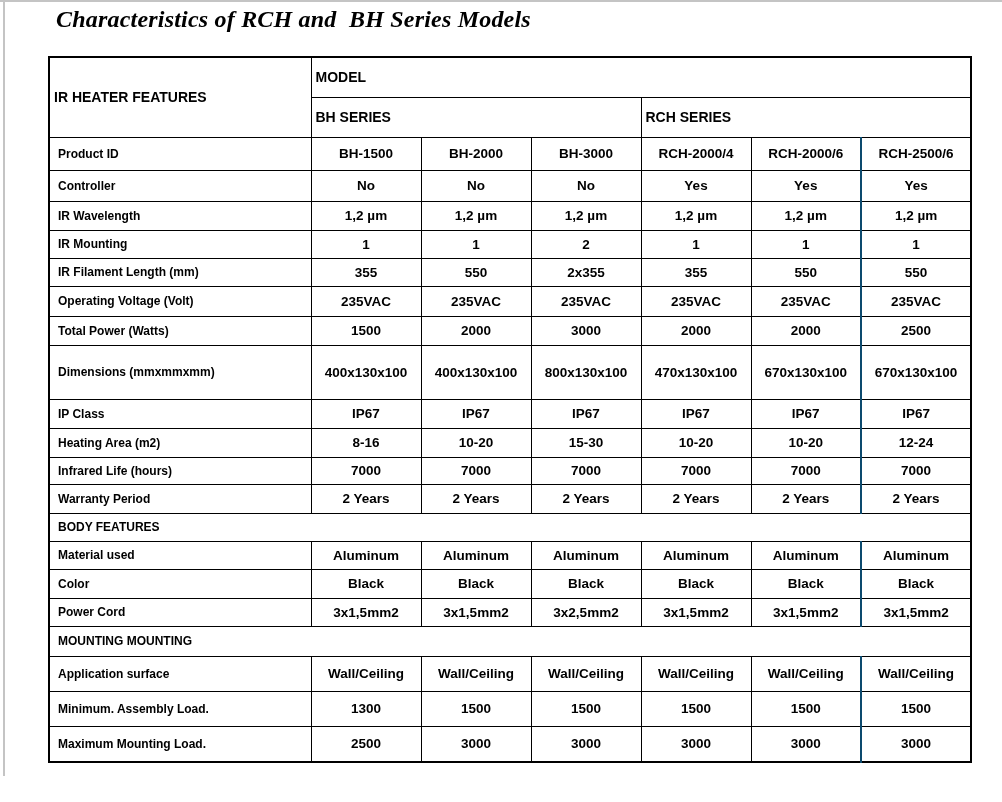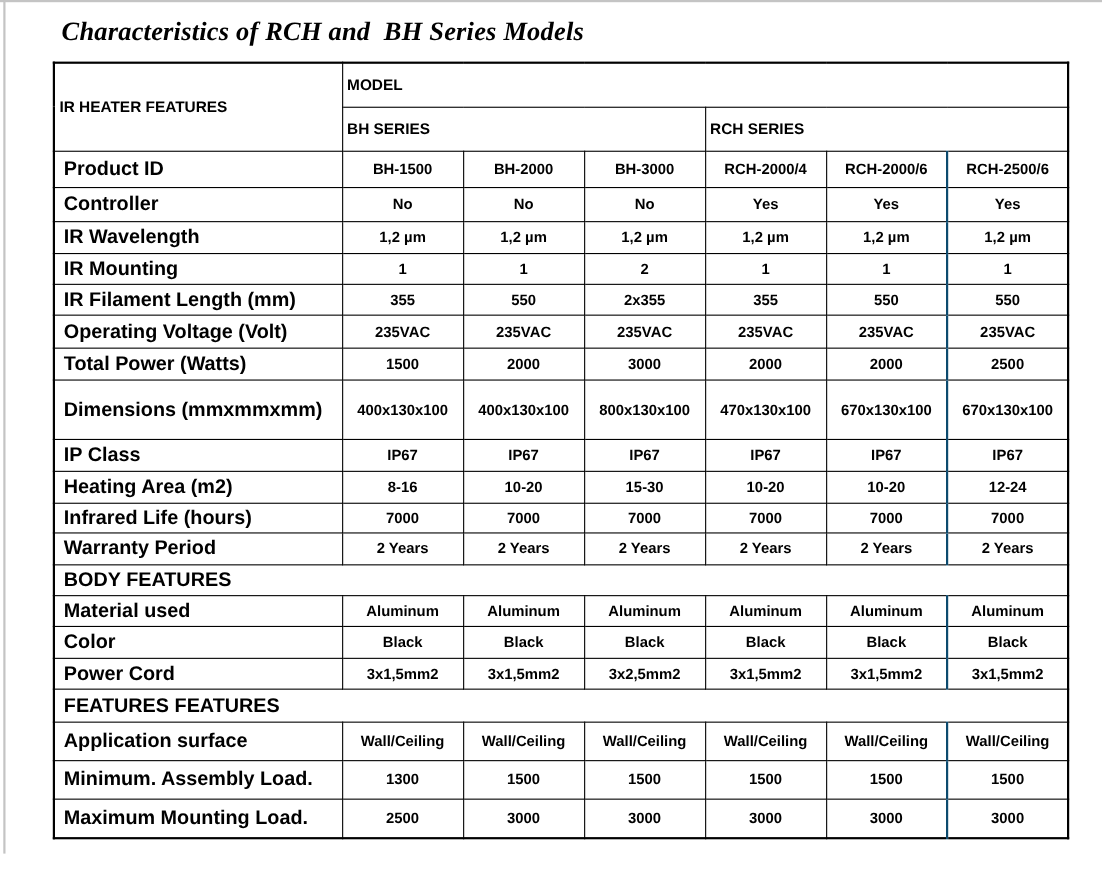--- a/index.html
+++ b/index.html
@@ -23,21 +23,21 @@
   }
   .page-edge-left {
     position: absolute;
     top: 0; left: 3px;
     width: 2px; height: 776px;
     background: #c4c4c4;
   }
   .doc-title {
     position: absolute;
     left: 56px;
-    top: 16px;
+    top: 6px;
     margin: 0;
     font-family: "Liberation Serif", serif;
     font-style: italic;
     font-weight: bold;
     font-size: 24px;
     letter-spacing: 0.2px;
     color: #000;
     white-space: pre;
   }
   table.spec-table {
@@ -59,21 +59,21 @@
     overflow: hidden;
     white-space: nowrap;
   }
   .spec-table th { text-align: left; font-size: 14px; }
   .spec-table thead tr:nth-child(1) { height: 40px; }
   .spec-table thead tr:nth-child(2) { height: 40px; }
   .spec-table td.feature-label,
   .spec-table td.section-label {
     text-align: left;
     padding-left: 8px;
-    font-size: 18px;
+    font-size: 12px;
   }
   .spec-table td.value-cell { text-align: center; }
   .spec-table td.col-last { border-left: 2px solid #0c4a6e; text-align: center; }
   
   .spec-table tbody tr { height: 29px; }
   .spec-table tbody tr:nth-child(1)  { height: 33px; }
   .spec-table tbody tr:nth-child(2)  { height: 31px; margin-left: 32px; }
   .spec-table tbody tr:nth-child(3)  { height: 29px; padding-left: 20px; }
   .spec-table tbody tr:nth-child(4)  { height: 28px; }
   .spec-table tbody tr:nth-child(5)  { height: 28px; }
@@ -249,21 +249,21 @@
       <tr>
         <td class="feature-label">Power Cord</td>
         <td class="value-cell">3x1,5mm2</td>
         <td class="value-cell">3x1,5mm2</td>
         <td class="value-cell">3x2,5mm2</td>
         <td class="value-cell">3x1,5mm2</td>
         <td class="value-cell">3x1,5mm2</td>
         <td class="value-cell col-last">3x1,5mm2</td>
       </tr>
       <tr>
-        <td colspan="7" class="section-label">FEATURES FEATURES</td>
+        <td colspan="7" class="section-label">MOUNTING MOUNTING</td>
       </tr>
       <tr>
         <td class="feature-label">Application surface</td>
         <td class="value-cell">Wall/Ceiling</td>
         <td class="value-cell">Wall/Ceiling</td>
         <td class="value-cell">Wall/Ceiling</td>
         <td class="value-cell">Wall/Ceiling</td>
         <td class="value-cell">Wall/Ceiling</td>
         <td class="value-cell col-last">Wall/Ceiling</td>
       </tr>

